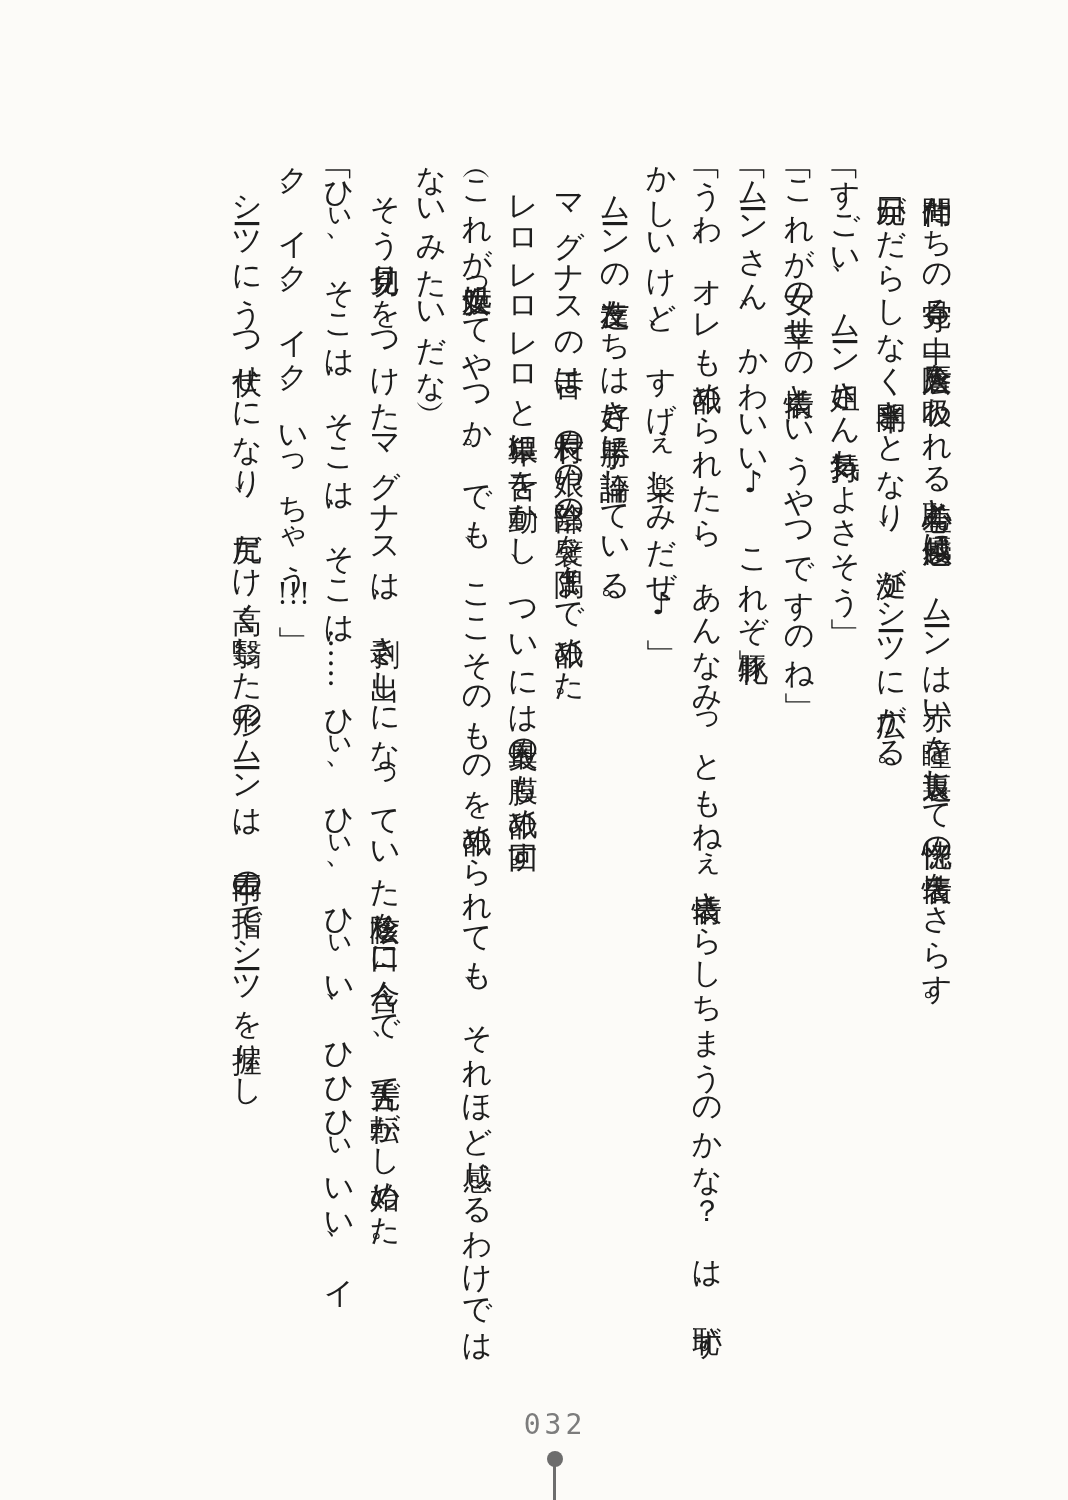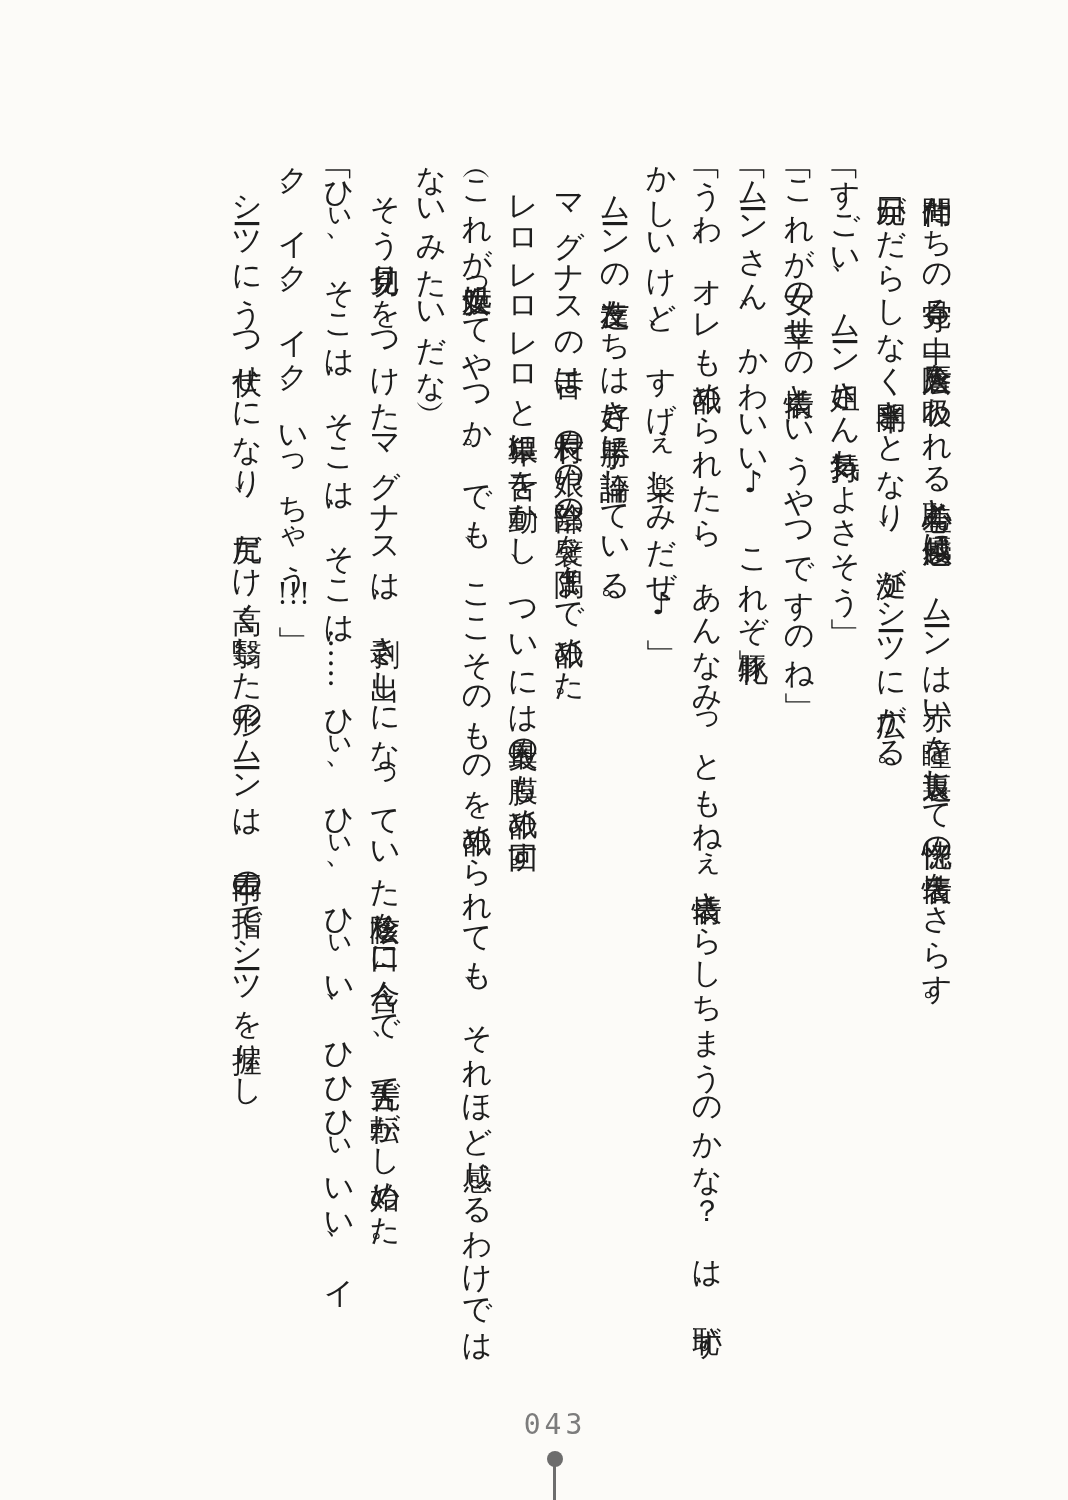--- a/index.html
+++ b/index.html
@@ -54,16 +54,16 @@
       <p style="text-indent: 0.5em;"><span>「ムーンさん、かわいい♪　これぞ牝豚」</span></p>
       <p style="text-indent: 0.5em;"><span>「うわ、オレも舐められたら、あんなみっともねぇ表情さらしちまうのかな？　は、恥ずかしいけど、すげぇ楽しみだぜ♪」</span></p>
       <p style="text-indent: 1em;"><span>ムーンの友達たちは好き勝手に論評している。</span></p>
       <p style="text-indent: 1em;"><span>マグナスの舌は、村長の娘の陰部の襞を隅々まで舐めた。</span></p>
       <p style="text-indent: 1em;"><span>レロレロレロと卑猥に舌を動かし、ついには最奥の膜も舐め回す。</span></p>
       <p style="text-indent: 0.5em;"><span>（これが処女膜ってやつか。でも、ここそのものを舐められても、それほど感じるわけではないみたいだな）</span></p>
       <p style="text-indent: 1em;"><span>そう見切りをつけたマグナスは、剥き出しになっていた陰核を口に含んで、舌先で転がし始めた。</span></p>
       <p style="text-indent: 0.5em;"><span>「ひぃ、そこは、そこは、そこは……ひぃ、ひぃ、ひぃい、ひひひぃいい、イク、イク、イク、いっちゃう</span><span class="tcy">!!!</span><span>」</span></p>
       <p style="text-indent: 1em;"><span>シーツにうつ伏せになり、尻だけ高く翳した形のムーンは、両手の指でシーツを握りし</span></p>
     </div>
-  <div class="page-num" style="color: rgb(124, 124, 124);">043</div>
+  <div class="page-num" style="color: rgb(124, 124, 124);">032</div>
   <div class="orn-dot" style="background: rgb(109, 109, 109);"></div>
   <div class="orn-line" style="background: rgb(109, 109, 109);"></div>
 </div>
 
 </body></html>

